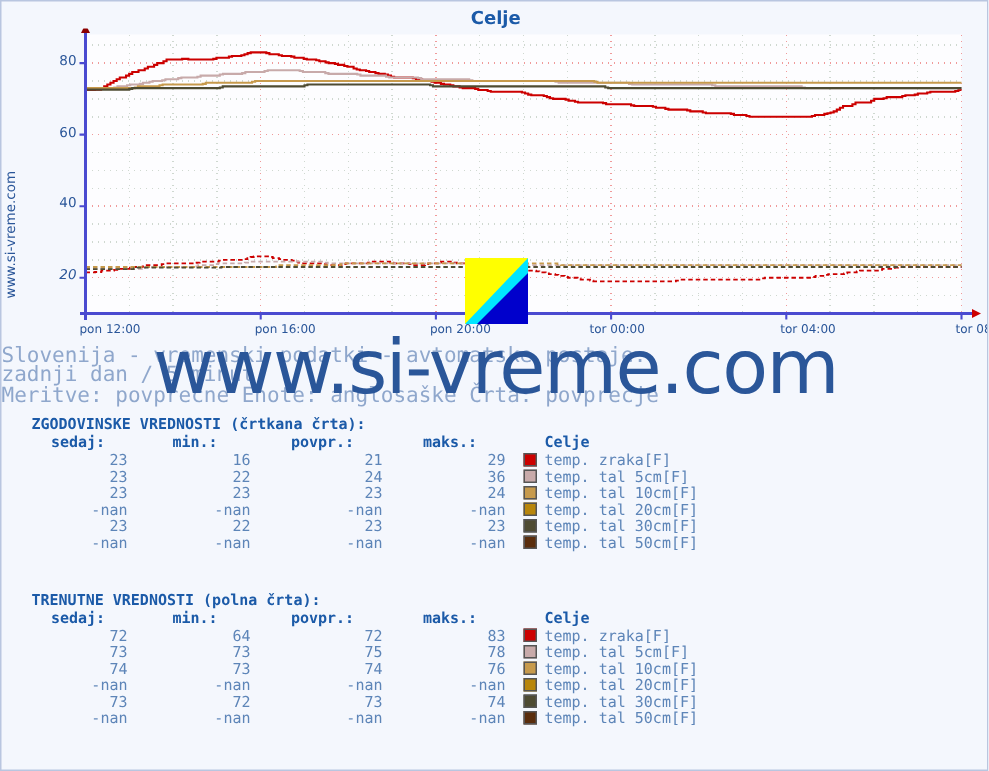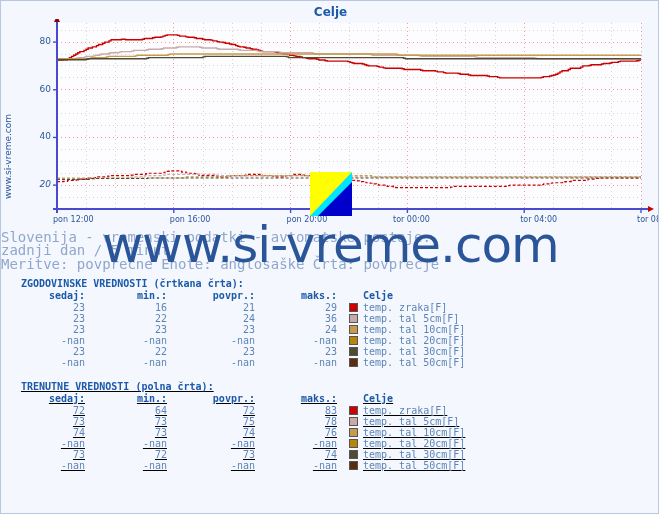--- a/index.html
+++ b/index.html
@@ -113,40 +113,39 @@
     font-family: "DejaVu Sans", sans-serif;
     color: #2a5699;
     letter-spacing: -1px;
     white-space: nowrap;
     pointer-events: none;
   }
 
   
   .tbl-block { position: absolute; left: 0; width: 659px; }
   #block-hist { top: 277px; }
-  #block-curr { top: 380px; text-decoration: underline; }
+  #block-curr { top: 394px; }
 
   .tbl-caption {
     color: #1b5aa8;
     font-size: 10px;
     font-weight: bold;
     font-family: "DejaVu Sans Mono", monospace;
     padding-left: 20px;
     white-space: nowrap;
   }
   table.vals {
     border-collapse: collapse;
     margin-left: 14px;
     font-family: "DejaVu Sans Mono", monospace;
     font-size: 10px;
   }
   table.vals th {
     color: #1b5aa8;
     font-weight: bold;
-    text-align: right;
     padding: 1px 4px 1px 4px;
     white-space: nowrap;
   }
   table.vals th.lbl-head {
     text-align: left;
     padding-left: 22px;
   }
   table.vals td {
     color: #5d85b8;
     text-align: right;

